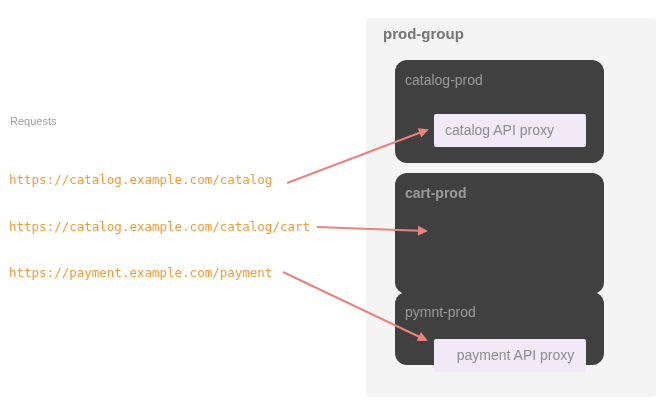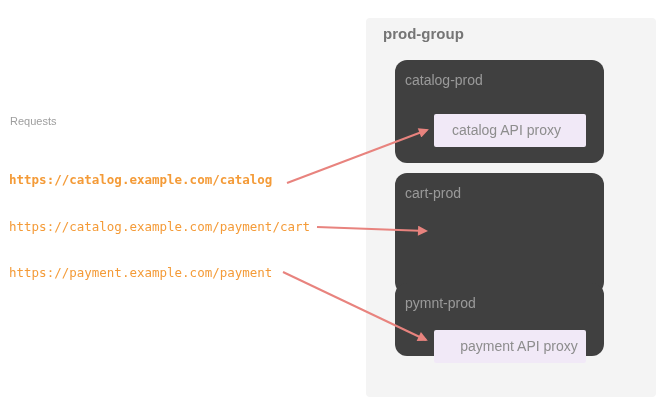--- a/index.html
+++ b/index.html
@@ -27,21 +27,21 @@
   .url {
     position: absolute;
     left: 9px;
     height: 16px;
     line-height: 16px;
     font-family: "DejaVu Sans Mono", monospace;
     font-size: 12.5px;
     color: #f49b38;
     white-space: nowrap;
   }
-  .url-1 { top: 172px; font-weight: bold; }
+  .url-1 { top: 172px; }
   .url-2 { top: 219px; }
   .url-3 { top: 265px; }
 
   
   .prod-group {
     position: absolute;
     left: 366px;
     top: 18px;
     width: 290px;
     height: 379px;
@@ -58,38 +58,38 @@
   }
 
   .env {
     position: absolute;
     left: 29px;
     width: 209px;
     background: #404040;
     border-radius: 12px;
   }
   .env-1 { top: 42px;  height: 103px; }
-  .env-2 { top: 155px; height: 121px; }
-  .env-3 { top: 265px; height: 73px; }
+  .env-2 { top: 155px; height: 121px; font-weight: bold; }
+  .env-3 { top: 274px; height: 73px; }
 
   .env-label {
     position: absolute;
     left: 10px;
     top: 12px;
     font-size: 14px;
     color: #9a9a9a;
   }
 
   .proxy {
     position: absolute;
     left: 39px;
     width: 152px;
     height: 33px;
     line-height: 33px;
-    padding-left: 18px;
+    padding-left: 11px;
     box-sizing: border-box;
     background: #f1e9f7;
     border-radius: 2px;
     font-size: 14px;
     color: #8d8d8d;
     white-space: nowrap;
   }
   .proxy-1 { top: 54px; }
   .proxy-2 { top: 41px; }
   .proxy-3 { top: 47px; text-align: center; }
@@ -112,21 +112,21 @@
 </style>
 </head>
 <body>
 
 <div class="canvas">
 
   <div class="requests-title">Requests</div>
 
   <div class="url url-1">https://catalog.example.com/catalog</div>
 
-  <div class="url url-2">https://catalog.example.com/payment/cart</div>
+  <div class="url url-2">https://catalog.example.com/catalog/cart</div>
 
   <div class="url url-3">https://payment.example.com/payment</div>
 
   <div class="prod-group">
     <div class="prod-group-label">prod-group</div>
 
     <div class="env env-1">
       <div class="env-label">catalog-prod</div>
       <div class="proxy proxy-1">catalog API proxy</div>
     </div>

